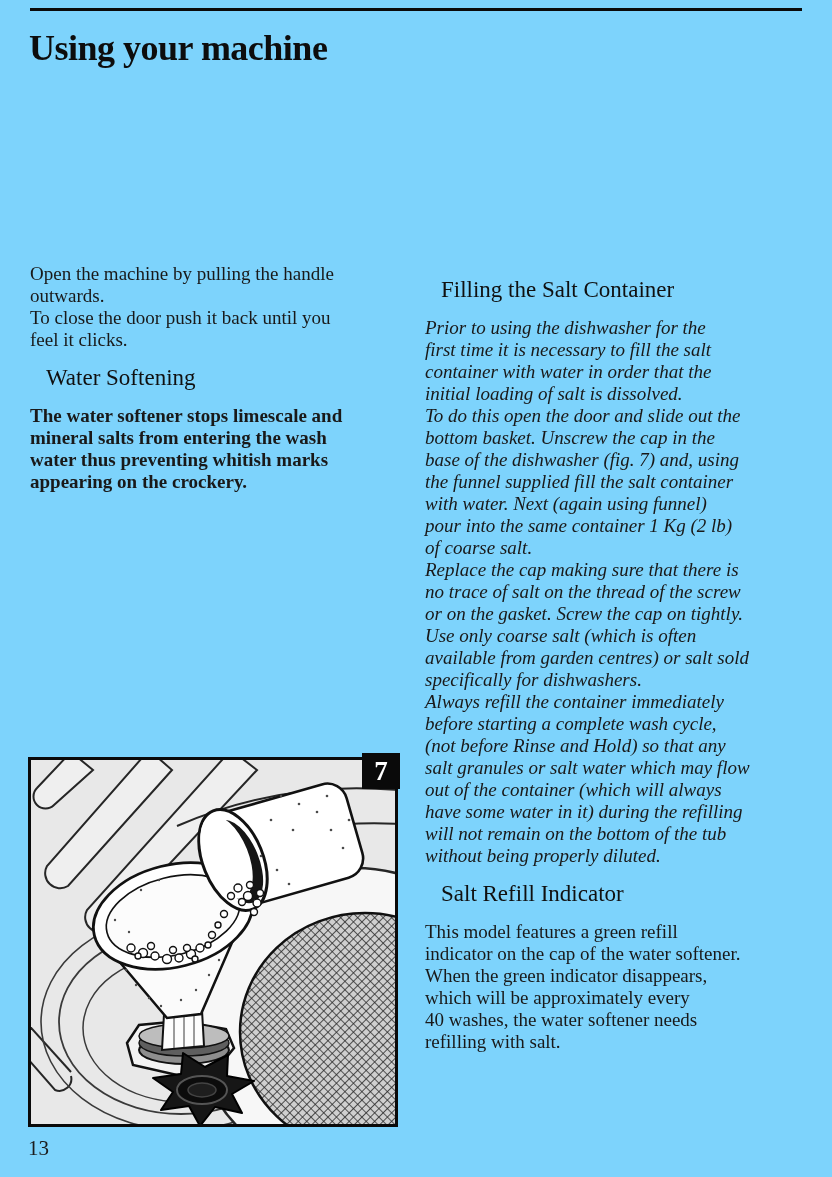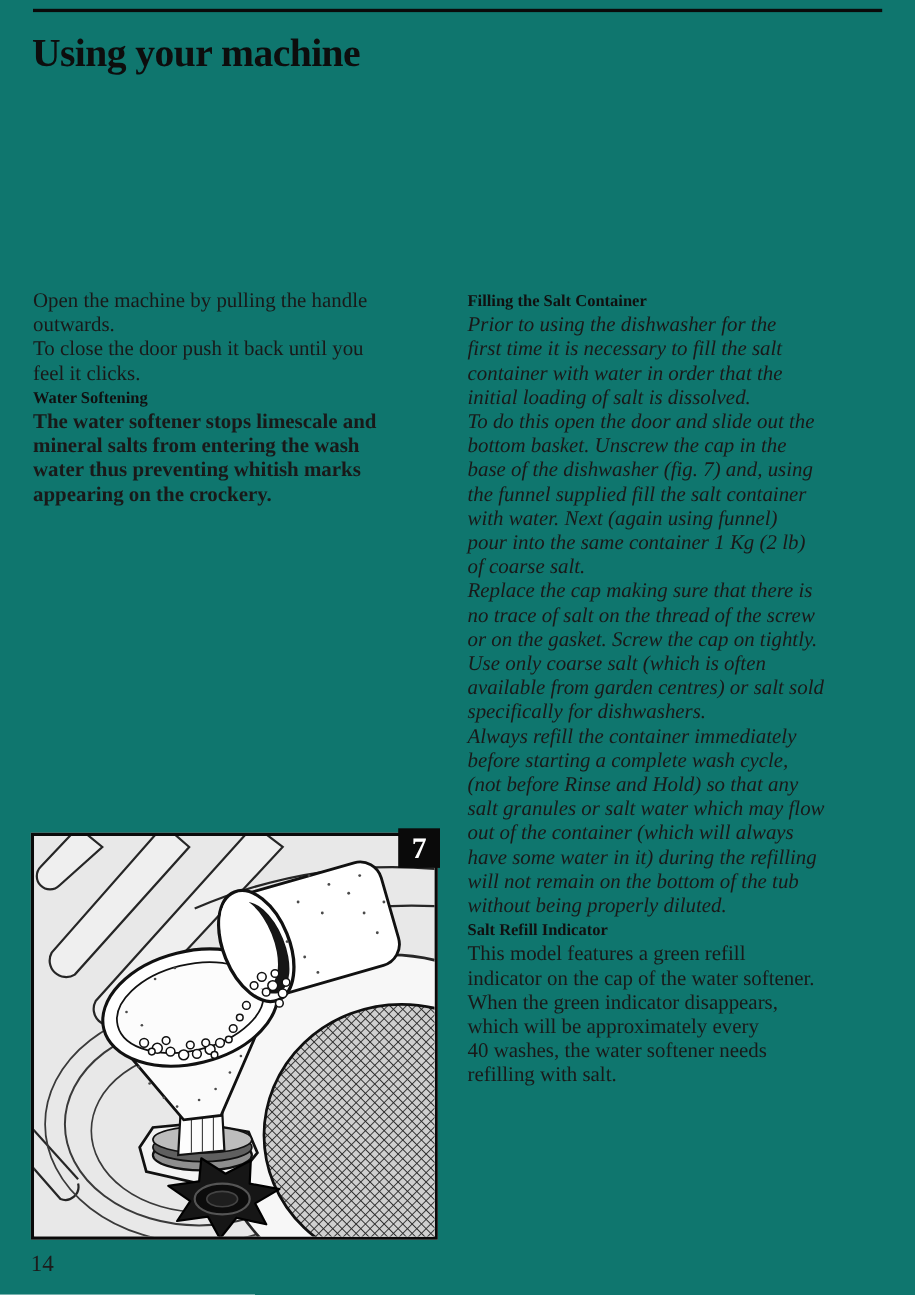--- a/index.html
+++ b/index.html
@@ -1,33 +1,33 @@
 <!DOCTYPE html>
 <html><head>
 <meta charset="utf-8">
 <style>
   html,body{margin:0;padding:0;background:#ffffff;}
   .page{
-    position:relative;width:832px;height:1177px;background:#0f766e;
+    position:relative;width:832px;height:1177px;background:#7dd3fc;
     font-family:"Liberation Serif","DejaVu Serif",serif;color:#161616;
     overflow:hidden;
   }
   .top-rule{position:absolute;left:30px;top:8px;width:772px;height:3px;background:#0a0a0a;}
   .page-title{
     position:absolute;left:29px;top:27px;margin:0;
     font-size:36px;font-weight:700;letter-spacing:-0.5px;color:#0d0d0d;
   }
   .col{position:absolute;top:263px;}
   .col-left{left:30px;width:388px;}
   .col-right{left:425px;width:398px;}
   .col p{
     margin:0;font-size:19px;line-height:22px;white-space:pre-line;color:#191919;
   }
   .col h2{
-    margin:0;font-size:15px;line-height:22px;font-weight:700;color:#101010;white-space:pre-line;
+    margin:16px;font-size:23px;line-height:22px;font-weight:400;color:#101010;white-space:pre-line;
   }
   .mt-heading{margin-top:18px;}
   .mt-1{margin-top:1px;}
   .mt-2{margin-top:2px;font-style:italic;}
   .mt-4{margin-top:4px;}
   .mt-6{margin-top:6px;font-weight:bold;}
   .mt-10{margin-top:10px;}
   .mt-21{margin-top:21px;font-family:Liberation Serif, serif;}
   .figure{
     position:absolute;left:28px;top:757px;width:370px;height:370px;
@@ -208,15 +208,15 @@
         <circle cx="230" cy="96" r="1.3"></circle>
           <circle cx="246" cy="110" r="1.3"></circle>
           <circle cx="258" cy="124" r="1.3"></circle>
       </g>
     </svg>
 
   </figure>
 
   <div class="fig-badge">7</div>
 
-  <div class="page-number">14</div>
+  <div class="page-number">13</div>
 
 </div>
 
 </body></html>

